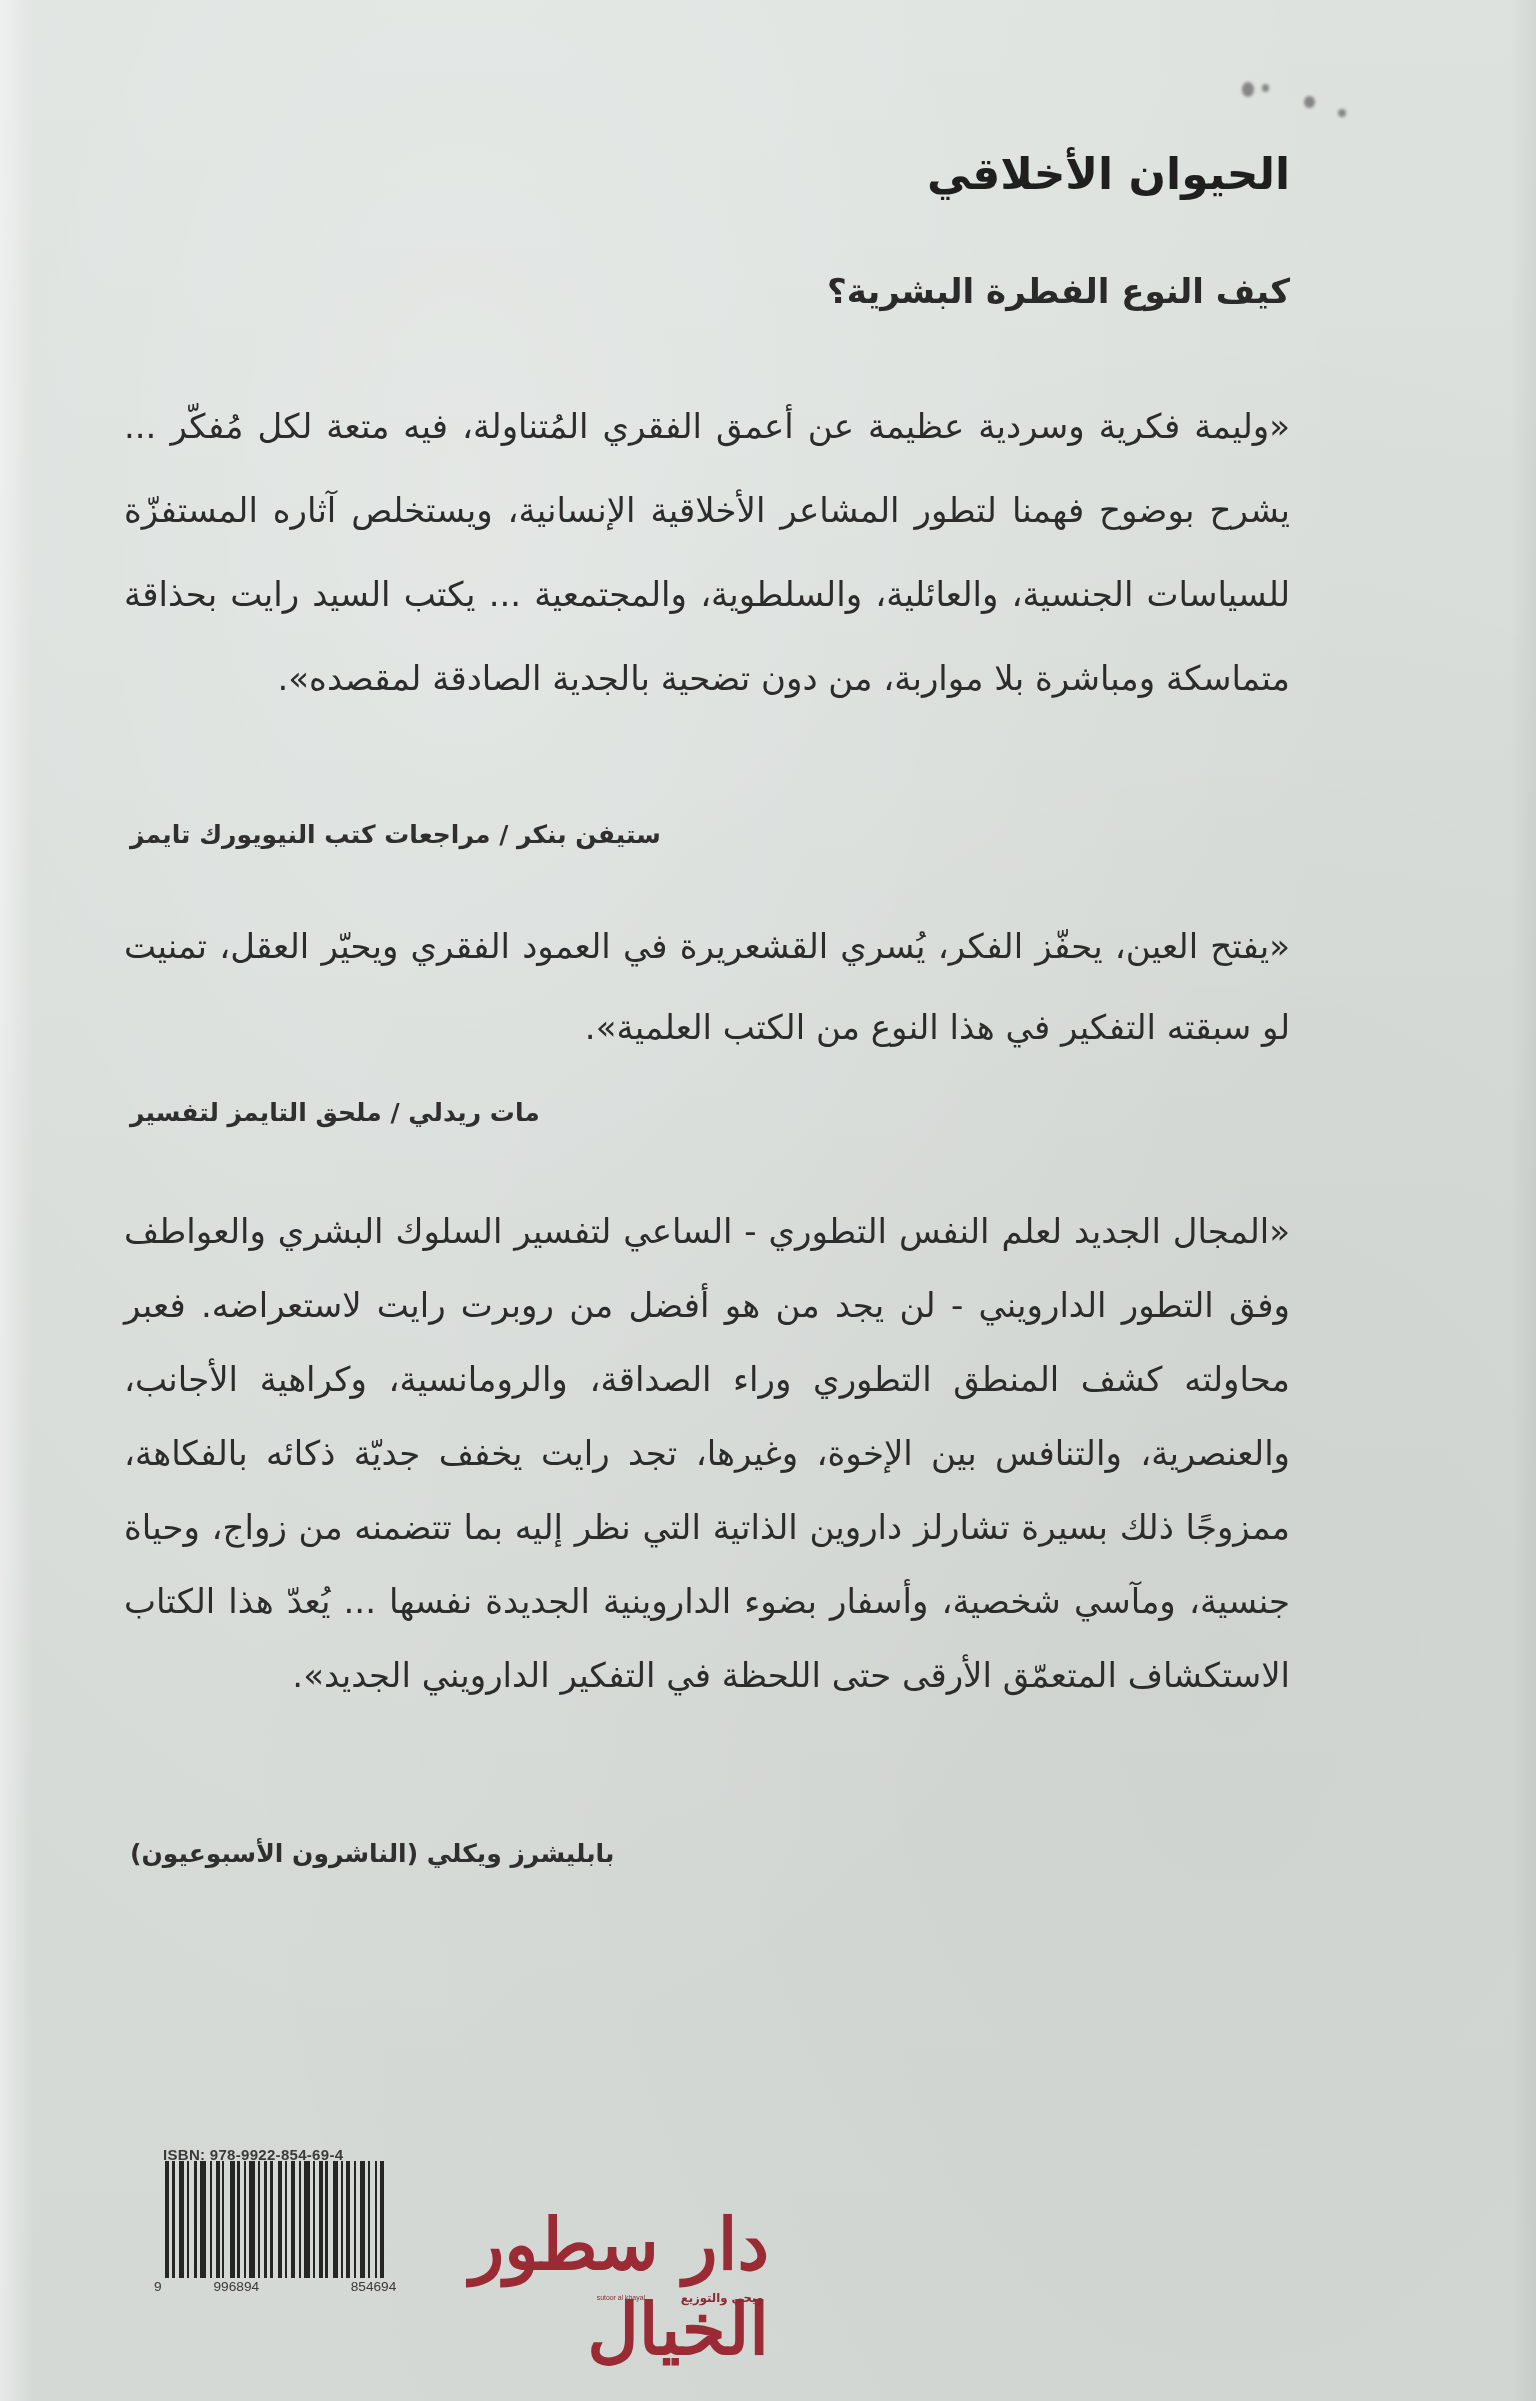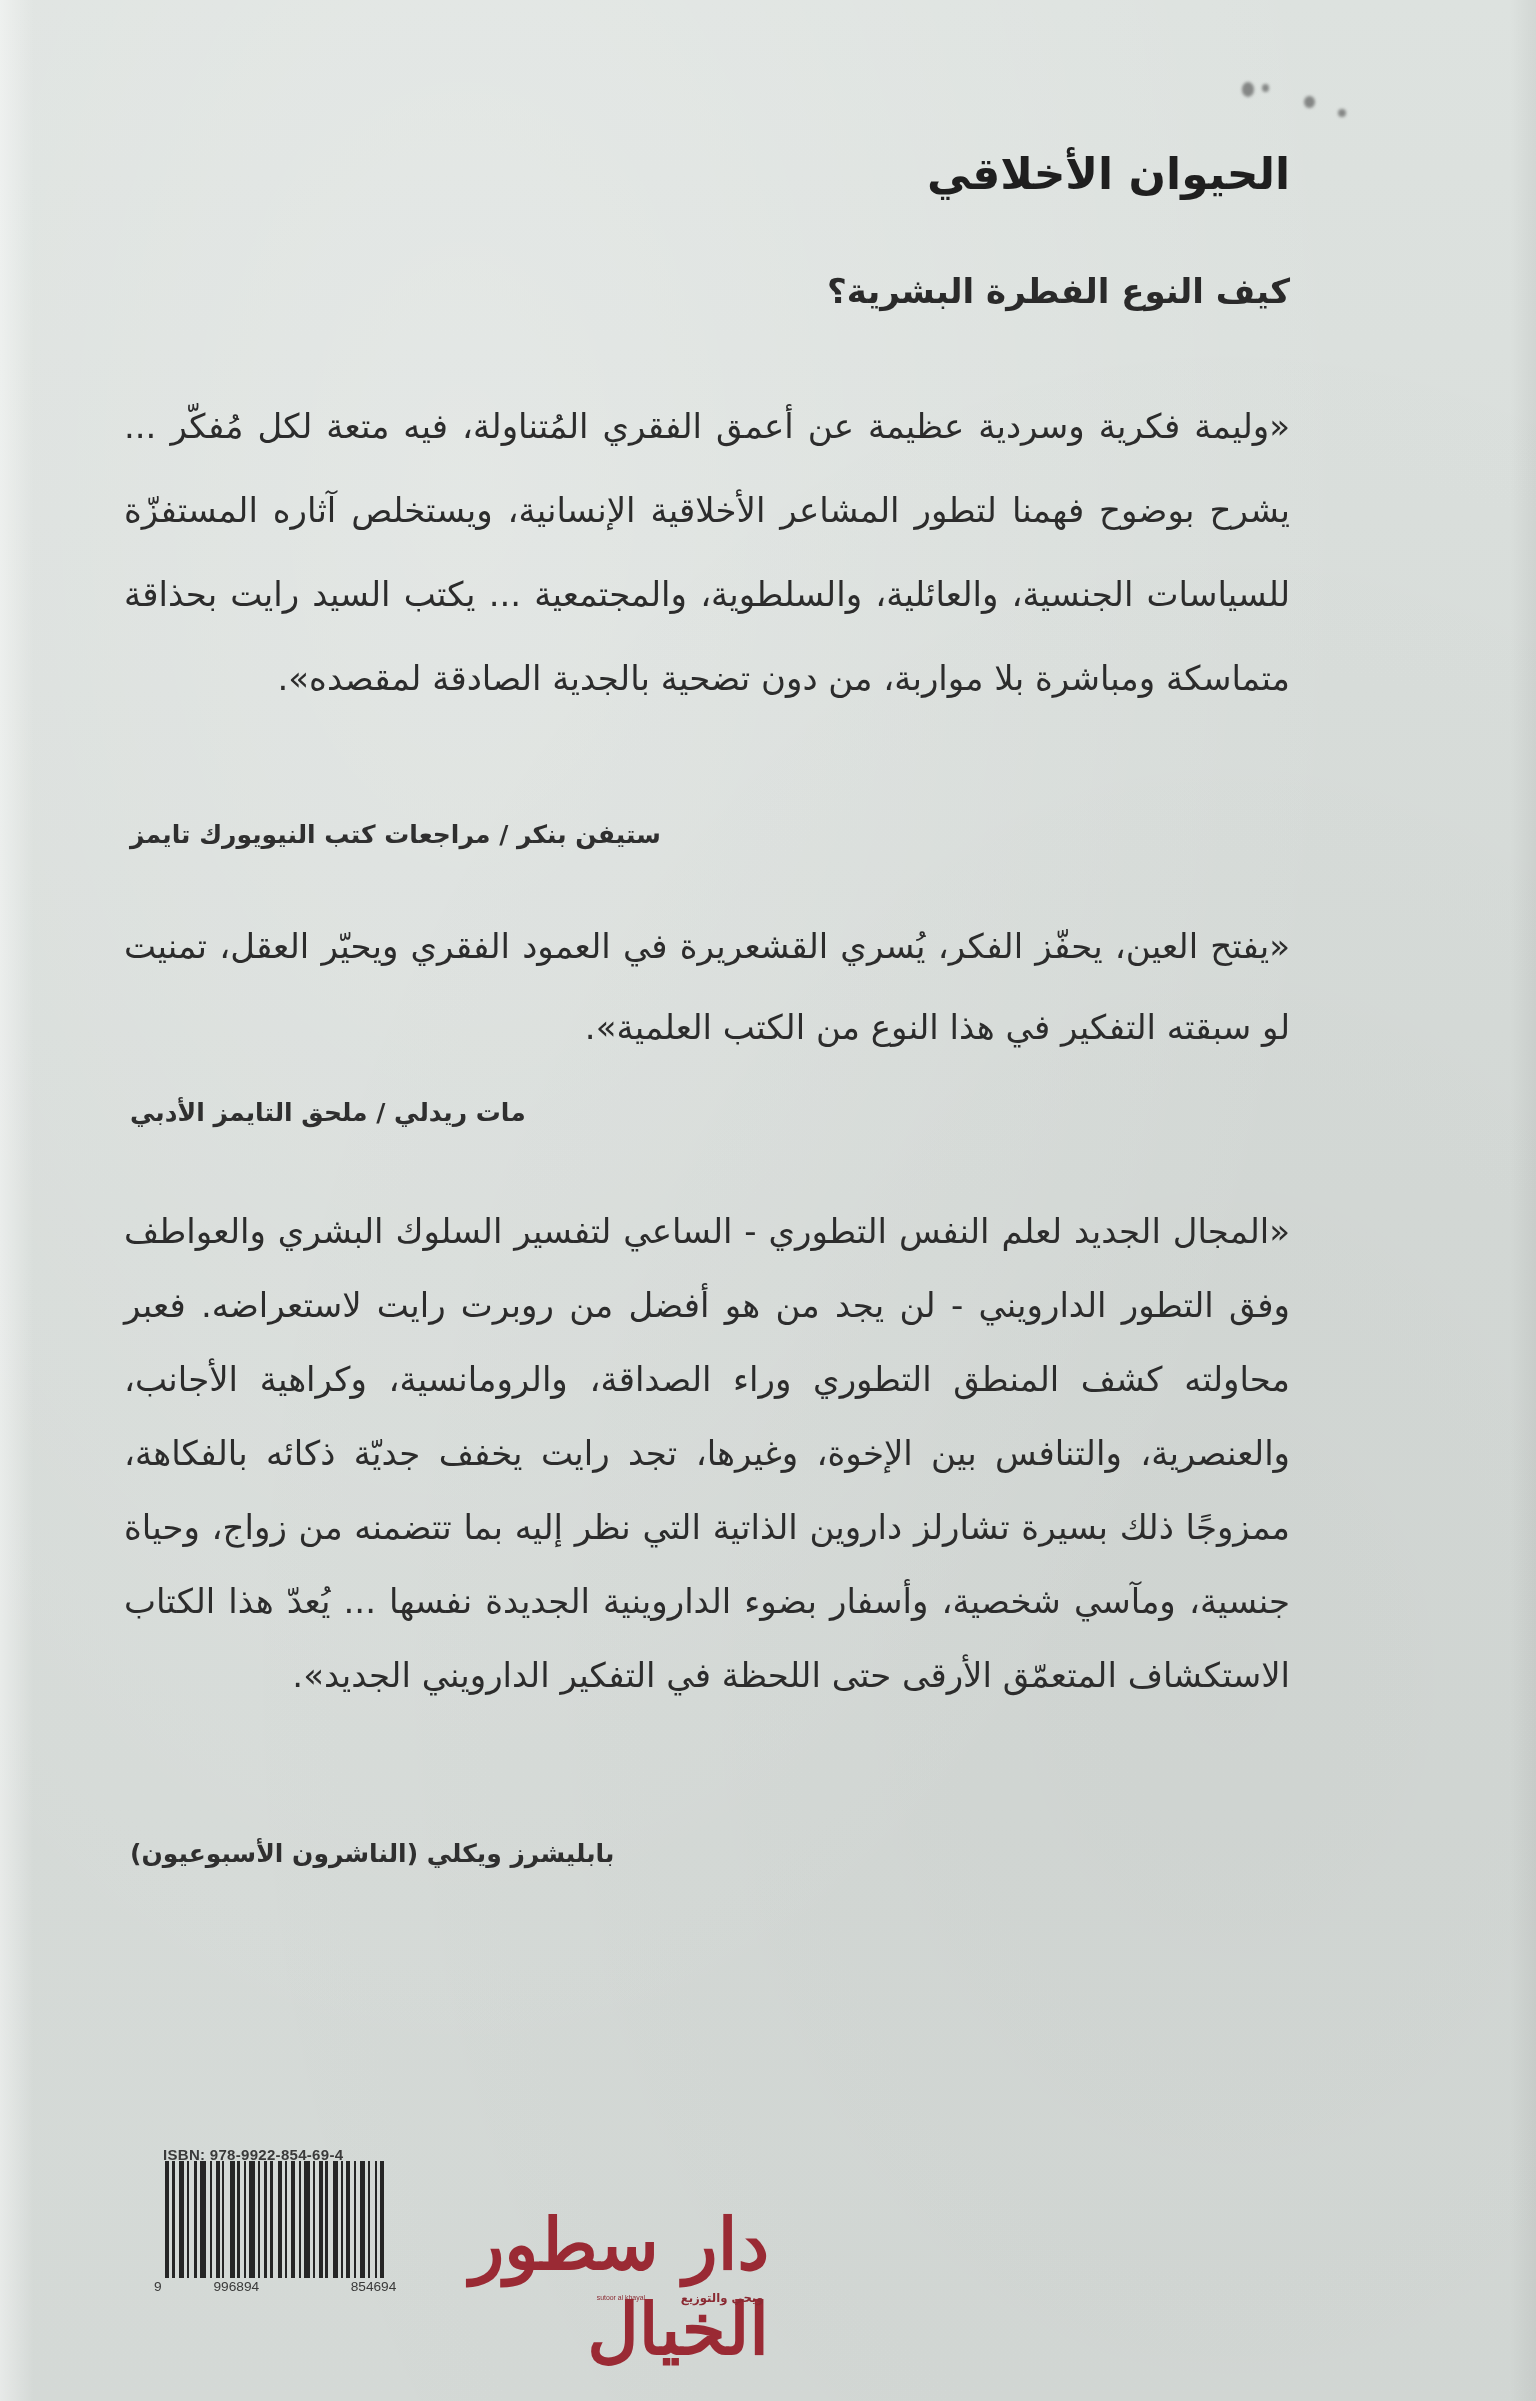--- a/index.html
+++ b/index.html
@@ -102,21 +102,21 @@
     <span style="left:103px;top:54px;width:8.2px;height:8.2px;"></span>
   </div>
 
   <div class="rtl title">الحيوان الأخلاقي</div>
   <div class="rtl subtitle">كيف النوع الفطرة البشرية؟</div>
 
   <div class="rtl quote q1">«وليمة فكرية وسردية عظيمة عن أعمق الفقري المُتناولة، فيه متعة لكل مُفكّر ... يشرح بوضوح فهمنا لتطور المشاعر الأخلاقية الإنسانية، ويستخلص آثاره المستفزّة للسياسات الجنسية، والعائلية، والسلطوية، والمجتمعية ... يكتب السيد رايت بحذاقة متماسكة ومباشرة بلا مواربة، من دون تضحية بالجدية الصادقة لمقصده».</div>
   <div class="rtl quote q2">«يفتح العين، يحفّز الفكر، يُسري القشعريرة في العمود الفقري ويحيّر العقل، تمنيت لو سبقته التفكير في هذا النوع من الكتب العلمية».</div>
 
   <div class="rtl attribution a1">ستيفن بنكر / مراجعات كتب النيويورك تايمز</div>
-  <div class="rtl attribution a2">مات ريدلي / ملحق التايمز الأدبي</div>
+  <div class="rtl attribution a2">مات ريدلي / ملحق التايمز لتفسير</div>
 
   <div class="rtl quote q3">«المجال الجديد لعلم النفس التطوري - الساعي لتفسير السلوك البشري والعواطف وفق التطور الدارويني - لن يجد من هو أفضل من روبرت رايت لاستعراضه. فعبر محاولته كشف المنطق التطوري وراء الصداقة، والرومانسية، وكراهية الأجانب، والعنصرية، والتنافس بين الإخوة، وغيرها، تجد رايت يخفف جديّة ذكائه بالفكاهة، ممزوجًا ذلك بسيرة تشارلز داروين الذاتية التي نظر إليه بما تتضمنه من زواج، وحياة جنسية، ومآسي شخصية، وأسفار بضوء الداروينية الجديدة نفسها ... يُعدّ هذا الكتاب الاستكشاف المتعمّق الأرقى حتى اللحظة في التفكير الدارويني الجديد».</div>
   <div class="rtl attribution a3">بابليشرز ويكلي (الناشرون الأسبوعيون)</div>
 
   <div class="isbn">ISBN: 978-9922-854-69-4</div>
 
   <div class="barcode">
     <i style="width:4.1px;margin-right:3.4px"></i>
       <i style="width:2.1px;margin-right:4.1px"></i>
     <i style="width:5.5px;margin-right:2.7px"></i>

